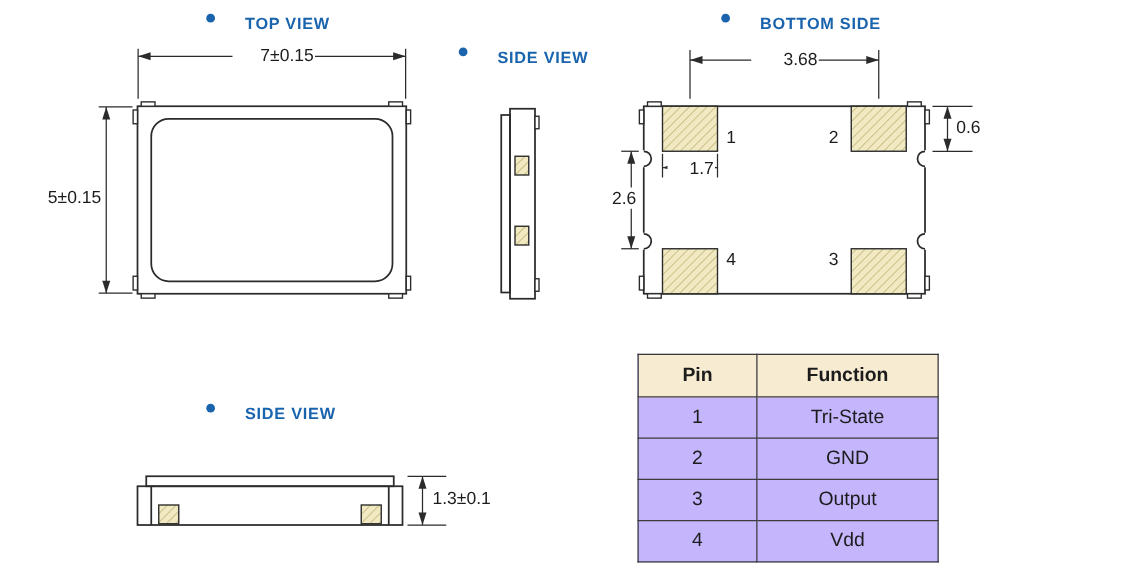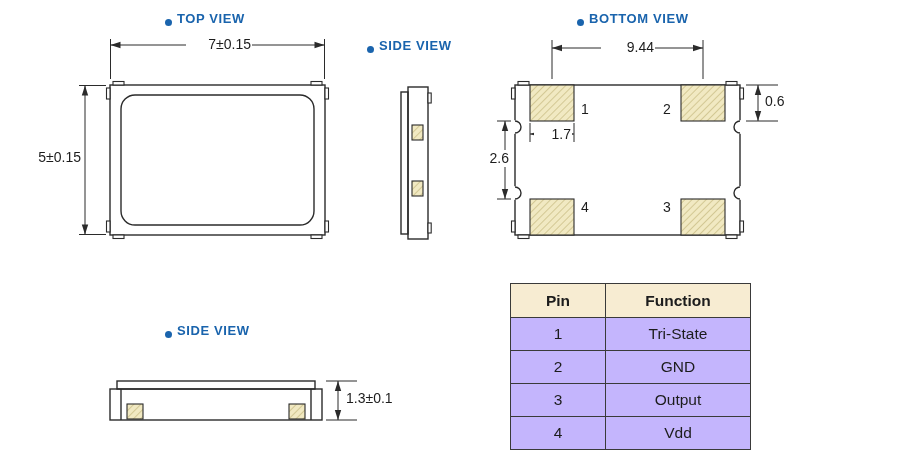--- a/index.html
+++ b/index.html
@@ -1,19 +1,19 @@
 <!DOCTYPE html>
 <html style="--label: #1a64ad; --line: #2b2b2b; --text: #1c1c1c; --bg: #ffffff; --pad_fill: #f1e9c2; --pad_hatch: #c9bd85; --table_header_bg: #f7ecd2; --table_border: #3a3a3a;"><head>
 <meta charset="utf-8">
 <style>
   html,body{margin:0;padding:0}
   body{width:905px;height:463px;position:relative;background:var(--bg,#fff);
        font-family:"Liberation Sans",sans-serif;overflow:hidden}
   .art{position:absolute;left:0;top:0;z-index:1}
-  .view-label{position:absolute;display:flex;align-items:flex-end;gap:5px;z-index:2;
+  .view-label{position:absolute;display:flex;align-items:flex-start;gap:24px;z-index:2;
       color:var(--label,#1a64ad);font-size:13px;font-weight:700;letter-spacing:.6px}
   .view-label .dot{width:7px;height:7px;border-radius:50%;background:var(--label,#1a64ad);flex:0 0 auto}
   .dim-text{position:absolute;z-index:2;font-size:14px;line-height:17px;color:var(--text,#1c1c1c);
       background:var(--bg,#fff);padding:0 1px;white-space:nowrap}
   .pin-num{position:absolute;z-index:2;font-size:14px;line-height:17px;color:var(--text,#1c1c1c)}
   .ctr{text-align:right}.rgt{text-align:right}
   .ln{fill:none;stroke:var(--line,#2b2b2b);stroke-width:1.4}
   .dim{fill:none;stroke:var(--line,#2b2b2b);stroke-width:1}
   .nub{fill:#fff;stroke:var(--line,#2b2b2b);stroke-width:1.1}
   .pad{stroke:var(--line,#2b2b2b);stroke-width:1.1}
@@ -166,30 +166,30 @@
 <div class="view-label" style="left:165px;top:11px">
   <span class="dot"></span>
   <span>TOP VIEW</span>
 </div>
 <div class="view-label" style="left:367px;top:38px">
   <span class="dot"></span>
   <span>SIDE VIEW</span>
 </div>
 <div class="view-label" style="left:577px;top:11px">
   <span class="dot"></span>
-  <span>BOTTOM VIEW</span>
+  <span>BOTTOM SIDE</span>
 </div>
 <div class="view-label" style="left:165px;top:323px">
   <span class="dot"></span>
   <span>SIDE VIEW</span>
 </div>
 
 <div class="dim-text ctr" style="left:186px;top:36px;width:64px">7±0.15</div>
 <div class="dim-text rgt" style="left:24px;top:149px;width:56px">5±0.15</div>
-<div class="dim-text ctr" style="left:601px;top:39px;width:52px">9.44</div>
+<div class="dim-text ctr" style="left:601px;top:39px;width:52px">3.68</div>
 <div class="dim-text" style="left:764px;top:93px">0.6</div>
 <div class="dim-text ctr" style="left:534px;top:126px;width:36px">1.7</div>
 <div class="dim-text ctr" style="left:481px;top:150px;width:27px">2.6</div>
 <div class="dim-text" style="left:345px;top:390px">1.3±0.1</div>
 
 <div class="pin-num" style="left:581px;top:101px">1</div>
 <div class="pin-num" style="left:663px;top:101px">2</div>
 <div class="pin-num" style="left:581px;top:199px">4</div>
 <div class="pin-num" style="left:663px;top:199px">3</div>
 

